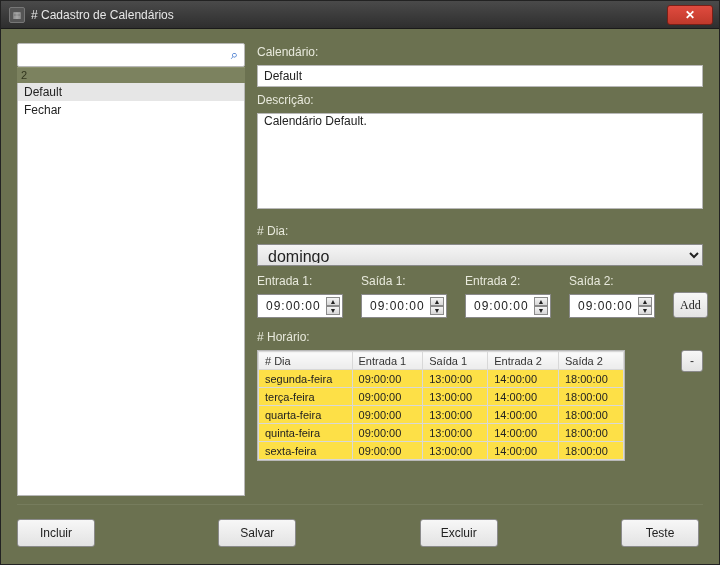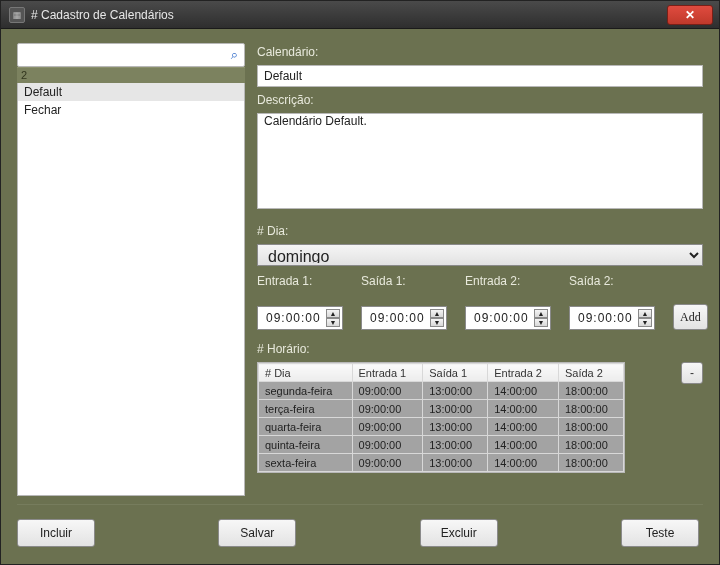--- a/index.html
+++ b/index.html
@@ -149,21 +149,21 @@
     font-family:inherit;
     font-size:16px;
     color:#222;
   }
   .time-row {
     display:flex;
     align-items:flex-end;
     gap:18px;
     margin-top:2px;
   }
-  .time-group { display:flex; flex-direction:column; gap:16px; }
+  .time-group { display:flex; flex-direction:column; gap:4px; }
   .time-input-wrap {
     display:flex; align-items:center;
     background:#fff; border:1px solid #8a8a8a;
     height:24px; padding:0 2px 0 6px; width:86px;
   }
   .time-input {
     border:none;outline:none;font-family:inherit;font-size:12px;width:60px;background:transparent;color:#222;letter-spacing:1px;
   }
   .spinner {
     display:flex;flex-direction:column;gap:0;margin-left:auto;
@@ -174,21 +174,21 @@
   }
   .add-btn {
     margin-left:auto;
     height:26px;width:48px;
     background:linear-gradient(#f7f7f7,#e3e3e3);
     border:1px solid #8a8a8a;border-radius:3px;
     cursor:pointer;font-family:Liberation Serif, serif;font-size:12px;color:#222;
   }
   .table-row-outer { display:flex; gap:8px; align-items:flex-start; }
   .table-wrap {
-    background:#a3a3a3;border:1px solid #b8b8b8;
+    background:#fde047;border:1px solid #b8b8b8;
     width: 100%; max-width: 368px;
   }
   table.sched {
     border-collapse:collapse;width:100%;font-size:11px;color:#222;
   }
   table.sched th, table.sched td {
     border:1px solid #d8d8d8;padding:2px 6px;text-align:left;white-space:nowrap;
     height:18px;
   }
   table.sched th {

